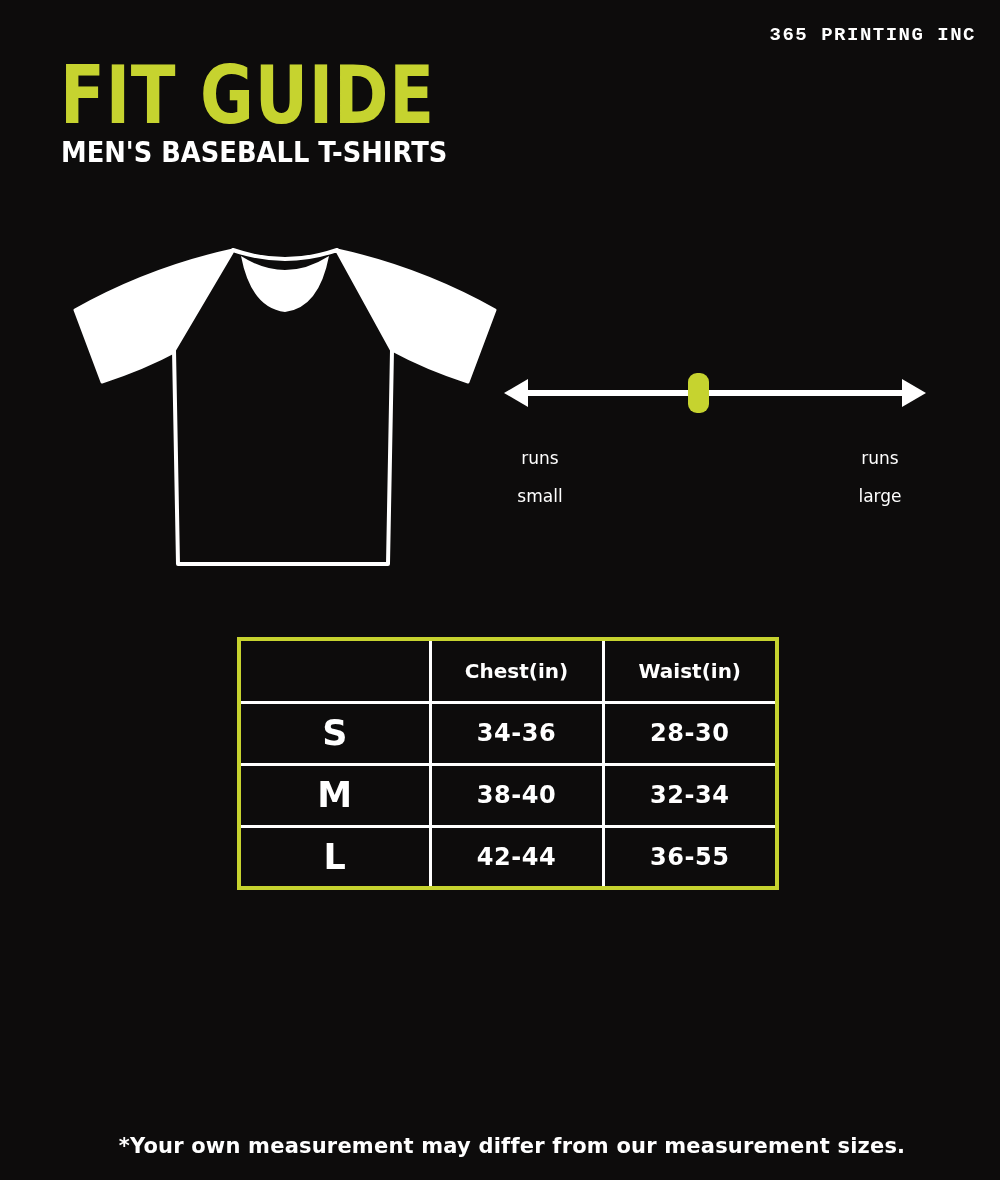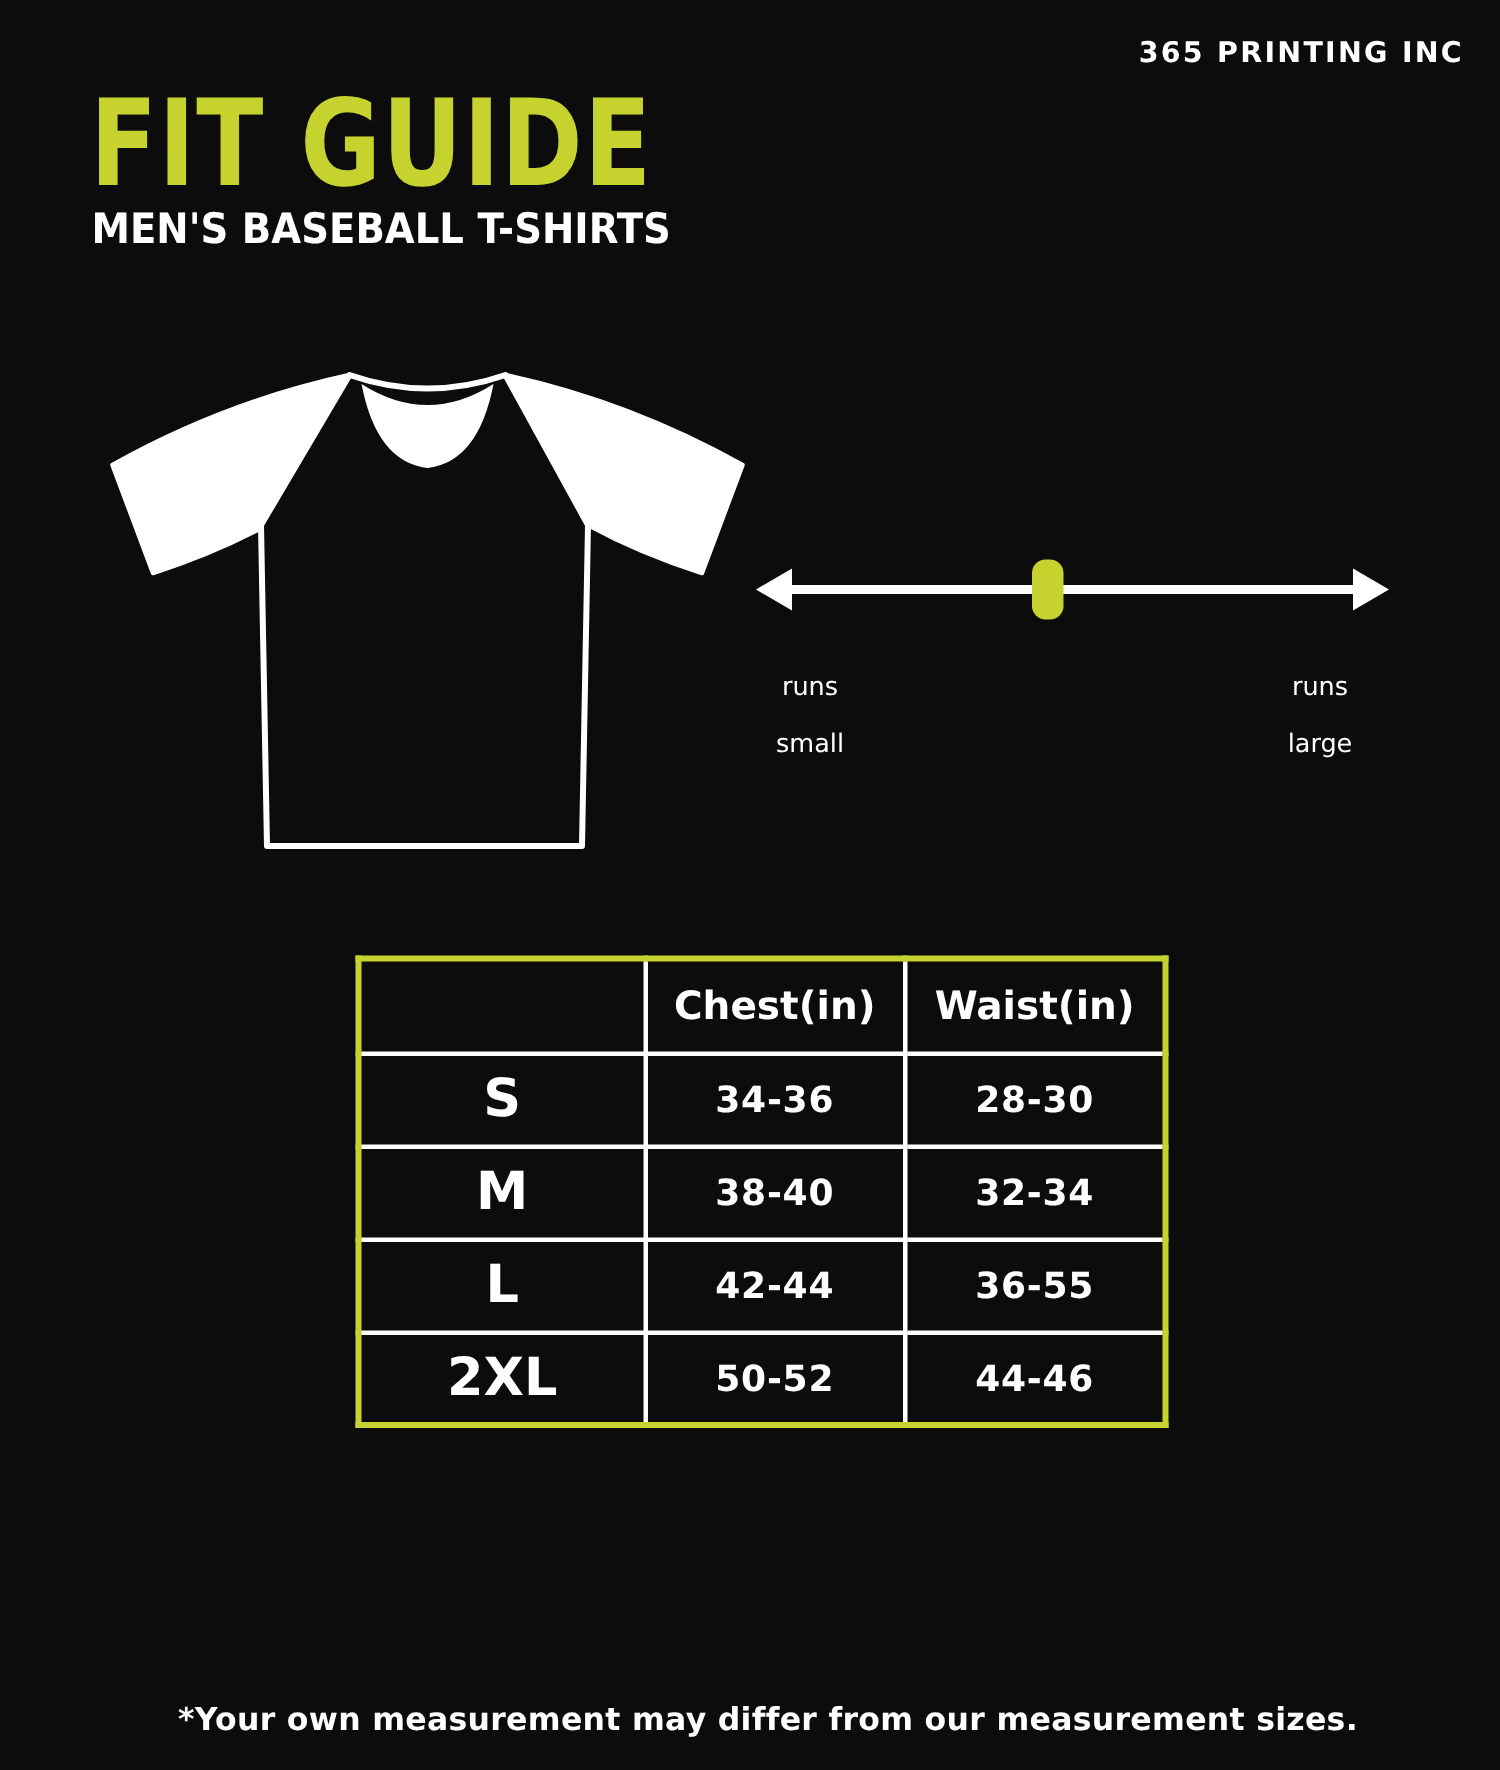--- a/index.html
+++ b/index.html
@@ -20,20 +20,21 @@
   }
 
   .brand {
     position: absolute;
     top: 24px;
     right: 24px;
     font-size: 19px;
     font-weight: bold;
     letter-spacing: 1.5px;
     white-space: nowrap;
+    font-family: Liberation Mono, monospace;
   }
 
   .title {
     position: absolute;
     left: 60px;
     top: 56px;
     font-size: 80px;
     font-weight: bold;
     color: var(--accent);
     letter-spacing: 1px;
@@ -96,21 +97,21 @@
     border: 3px solid #ffffff;
     text-align: center;
     vertical-align: middle;
     font-weight: bold;
     color: var(--fg);
     padding: 0;
   }
   .size-table .c-size  { width: 191px; }
   .size-table .c-chest { width: 173px; }
   .size-table .c-waist { width: 174px; }
-  .size-table tr.head td { height: 63px; font-size: 26px; text-align: center; }
+  .size-table tr.head td { height: 63px; font-size: 20px; text-align: center; }
   .size-table tr.data td { height: 62px; font-size: 24px; letter-spacing: 0.5px; }
   .size-table tr.data td.c-size { font-size: 35px; letter-spacing: 0; }
 
   .footnote {
     position: absolute;
     left: 0;
     top: 1106px;
     width: 1000px;
     padding-left: 24px;
     text-align: center;
@@ -174,21 +175,16 @@
   <tr class="data">
     <td class="c-size">M</td>
     <td class="c-chest">38-40</td>
     <td class="c-waist">32-34</td>
   </tr>
   <tr class="data">
     <td class="c-size">L</td>
     <td class="c-chest">42-44</td>
     <td class="c-waist">36-55</td>
   </tr>
-  <tr class="data">
-    <td class="c-size">2XL</td>
-    <td class="c-chest">50-52</td>
-    <td class="c-waist">44-46</td>
-  </tr>
 </tbody>
   </table>
 
 <div class="footnote">*Your own measurement may differ from our measurement sizes.</div>
 
 </body></html>

